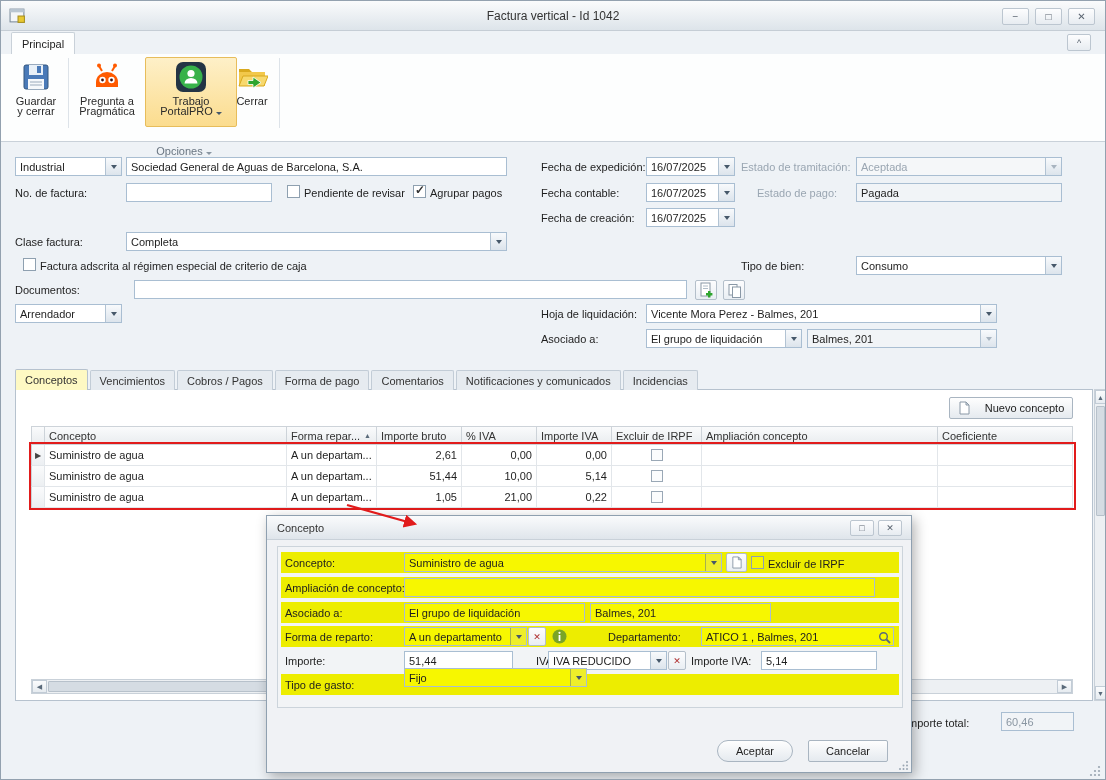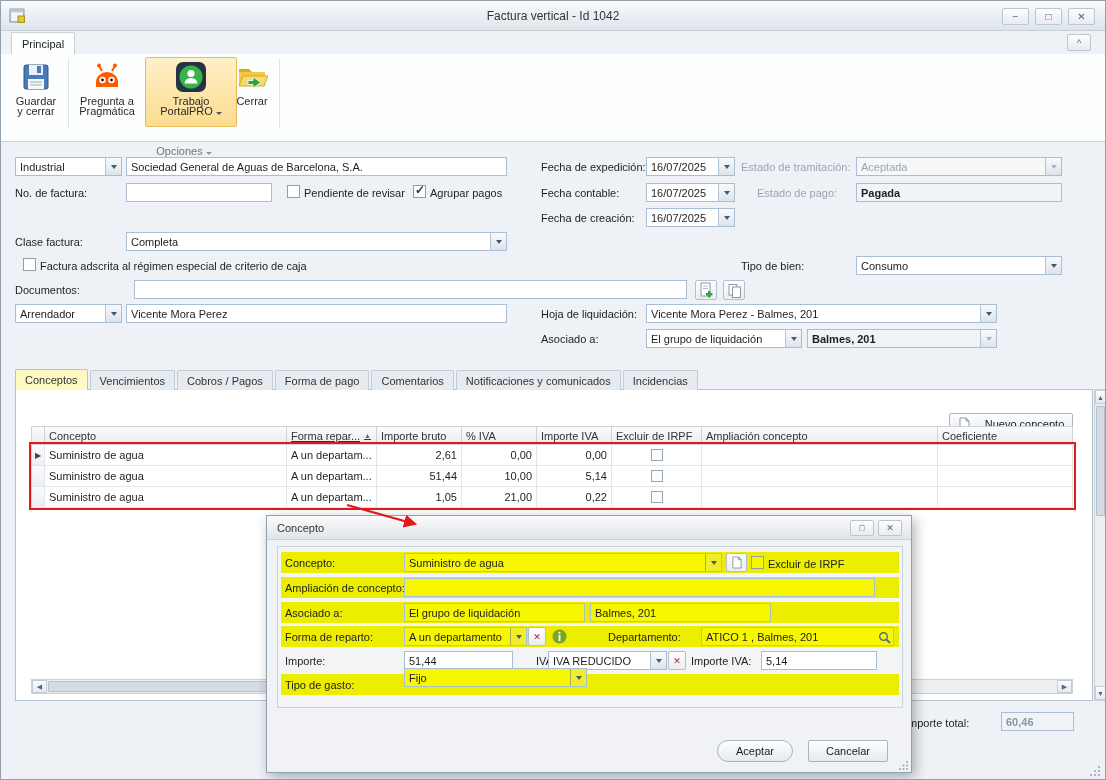--- a/index.html
+++ b/index.html
@@ -23,21 +23,21 @@
   .ribbon { position:absolute; left:0; top:53px; width:100%; height:88px; background:#fdfefe;
       border-bottom:1px solid #c9d1d9; }
   .rbtn { position:absolute; top:3px; height:70px; display:flex; flex-direction:column;
       align-items:center; padding-top:3px; gap:2px; color:#2a2a2a; text-align:center;
       border:1px solid transparent; border-radius:2px; }
   .rbtn.hot { background:linear-gradient(#fef0c8,#fbdc8e); border-color:#e7bd5b; }
   .rsep { position:absolute; top:4px; width:1px; height:70px; background:#dde3e9; }
   .rcap { position:absolute; top:91px; text-align:center; color:#6a7682; }
   .field { position:absolute; height:19px; background:#fff; border:1px solid #a9bed2;
       display:flex; align-items:center; padding:0 4px; overflow:hidden; white-space:nowrap; }
-  .field.gray { background:#f1f4f7;font-weight:bold; }
+  .field.gray { background:#f1f4f7; }
   .field.distext { color:#9aa6b2; background:#f5f7f9; }
   .dd { position:absolute; right:0; top:0; bottom:0; width:16px;
       background:linear-gradient(#f8fafc,#dce4ec); border-left:1px solid #b2c3d3;
       display:flex; align-items:center; justify-content:center; }
   .arr { width:0; height:0; border-left:3.5px solid transparent; border-right:3.5px solid transparent;
       border-top:4px solid #46586a; }
   .arr.sm { border-left-width:3px; border-right-width:3px; border-top-width:3.5px; display:inline-block; margin-left:3px; }
   .cb { position:absolute; width:13px; height:13px; border:1px solid #8ea0b0; background:#fff; }
   .cb.checked::after { content:"✓"; position:absolute; left:1px; top:-3px; font-size:12px; font-weight:bold; color:#333; }
   .ibtn { position:absolute; display:flex; align-items:center; justify-content:center;
@@ -270,23 +270,20 @@
       </svg>
     </span>
   </div>
 
   <div class="field" style="left:14px;top:303px;width:107px;">
     <span>Arrendador</span>
     <span class="dd">
         <span class="arr"></span>
       </span>
   </div>
-  <div class="field" style="left:125px;top:303px;width:381px;">
-    <span>Vicente Mora Perez</span>
-  </div>
   <div class="lbl" style="left:540px;top:306px;">Hoja de liquidación:</div>
   <div class="field" style="left:645px;top:303px;width:351px;">
     <span>Vicente Mora Perez - Balmes, 201</span>
     <span class="dd">
         <span class="arr"></span>
       </span>
   </div>
 
   <div class="lbl" style="left:540px;top:331px;">Asociado a:</div>
   <div class="field" style="left:645px;top:328px;width:156px;">
@@ -307,34 +304,34 @@
     <div class="tab">Vencimientos</div>
     <div class="tab">Cobros / Pagos</div>
     <div class="tab">Forma de pago</div>
     <div class="tab">Comentarios</div>
     <div class="tab">Notificaciones y comunicados</div>
     <div class="tab">Incidencias</div>
   </div>
 
   <div class="panel"></div>
 
-  <div class="btn" style="left:948px;top:412px;width:124px;z-index:2;gap:14px;">
+  <div class="btn" style="left:948px;top:396px;width:124px;z-index:2;gap:14px;">
     <span>
       <svg width="13" height="14" viewBox="0 0 13 14">
         <path d="M2 1 h6 l3 3 v9 h-9 z" fill="#fff" stroke="#8a98a6"></path>
         <path d="M8 1 l3 3 h-3 z" fill="#dfe6ec" stroke="#8a98a6"></path>
       </svg>
     </span>
     <span>Nuevo concepto</span>
   </div>
 
   <div class="ghead">
     <div class="gh" style="width:14px;padding:0;"></div>
     <div class="gh" style="width:242px;">Concepto</div>
-    <div class="gh" style="width:90px;text-decoration:underline;">
+    <div class="gh" style="width:90px;">
       <span>Forma repar...</span>
       <span style="font-size:7px;color:#5a6a7a;margin-left:4px;">▲</span>
     </div>
     <div class="gh" style="width:85px;">Importe bruto</div>
     <div class="gh" style="width:75px;">% IVA</div>
     <div class="gh" style="width:75px;">Importe IVA</div>
     <div class="gh" style="width:90px;">Excluir de IRPF</div>
     <div class="gh" style="width:236px;">Ampliación concepto</div>
     <div class="gh" style="width:135px;border-right:1px solid #cdd3d9;">Coeficiente</div>
   </div>

